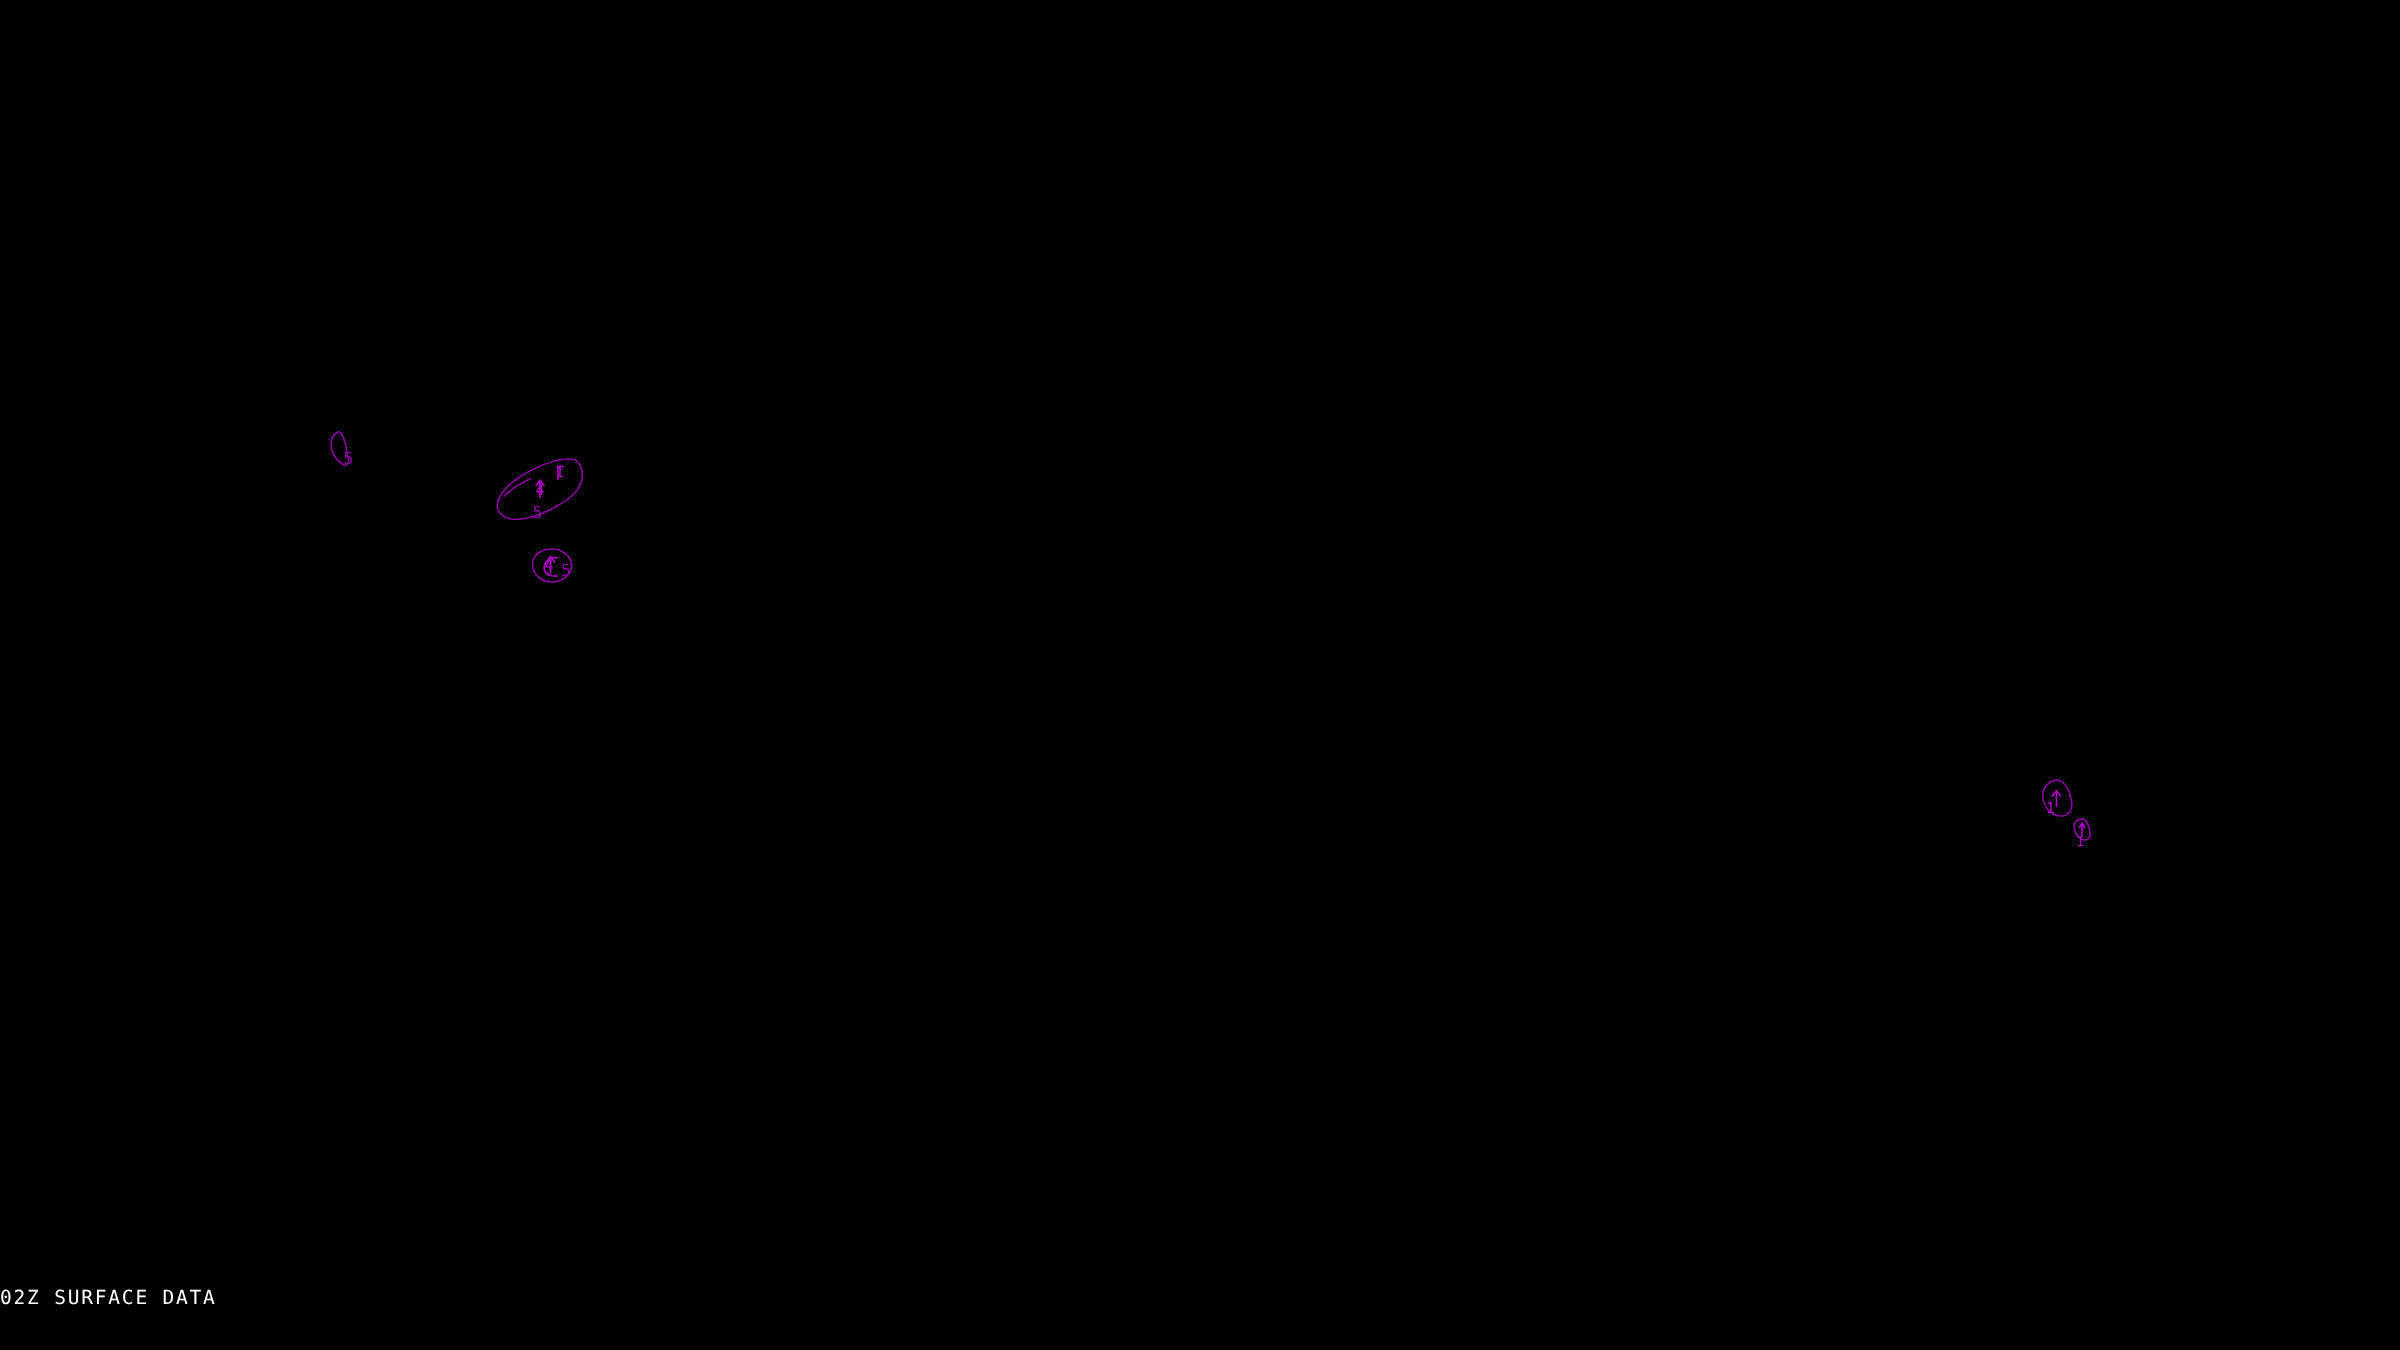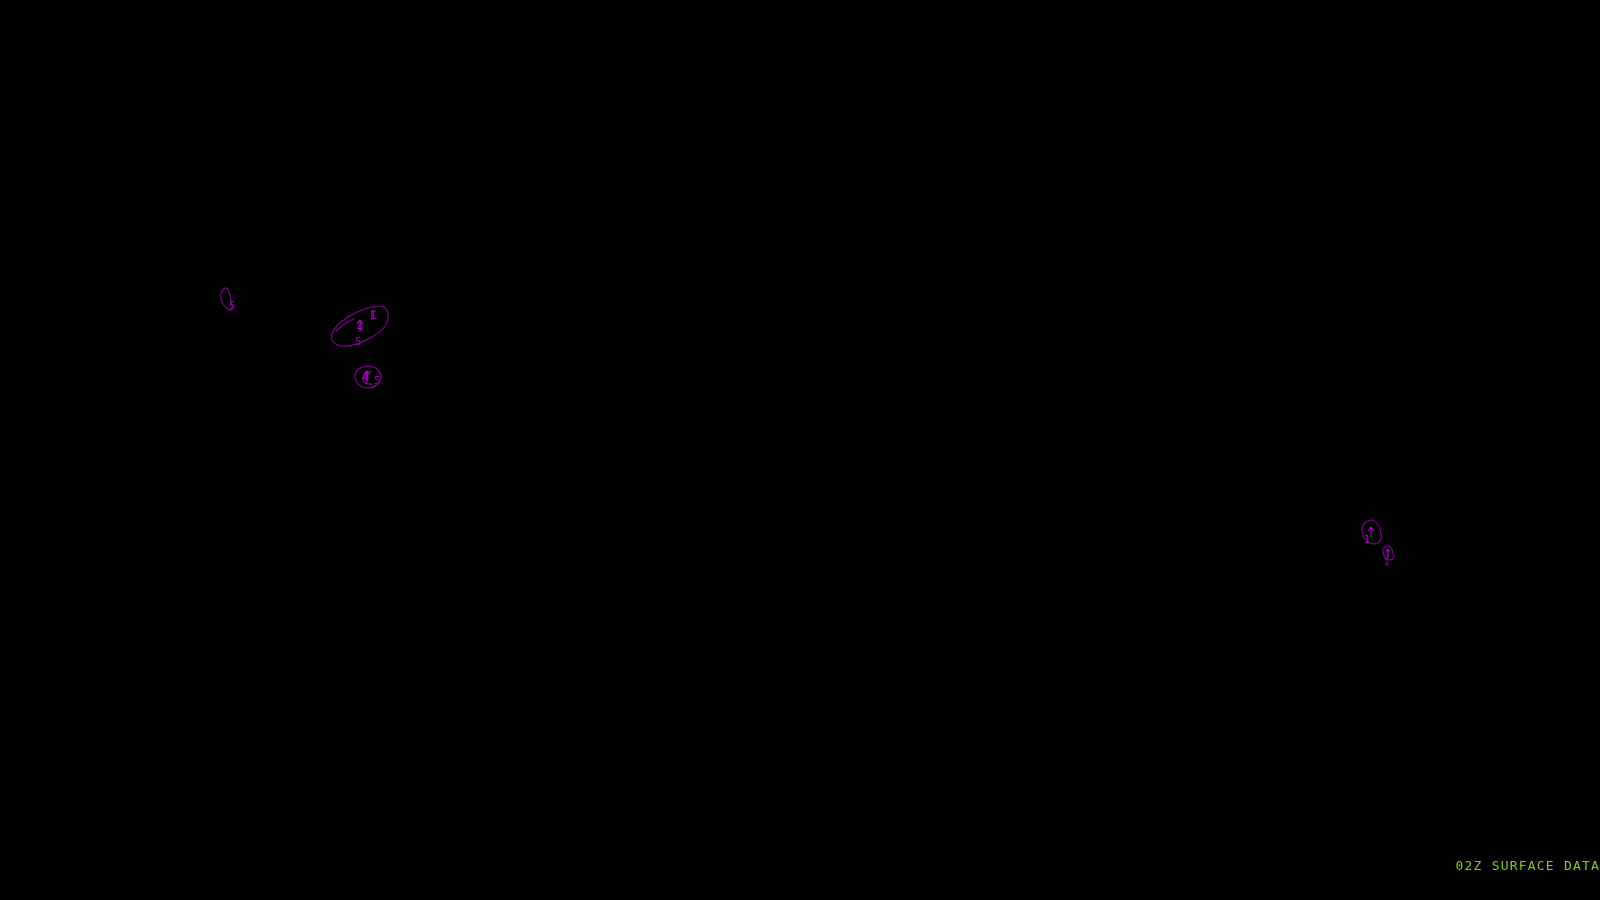--- a/index.html
+++ b/index.html
@@ -28,22 +28,22 @@
     font-size: 11px;
     line-height: 11px;
     white-space: pre;
     letter-spacing: 0px;
   }
   #footer-caption {
     position: absolute;
     left: 0;
     right: 0;
     top: 858px;
-    text-align: right;
-    color: #84cc16;
+    text-align: left;
+    color: #ffffff;
     font-family: "DejaVu Sans Mono", monospace;
     font-size: 13px;
     letter-spacing: 1.2px;
     white-space: pre;
   }
 </style>
 </head>
 <body>
 
 <div id="app">

